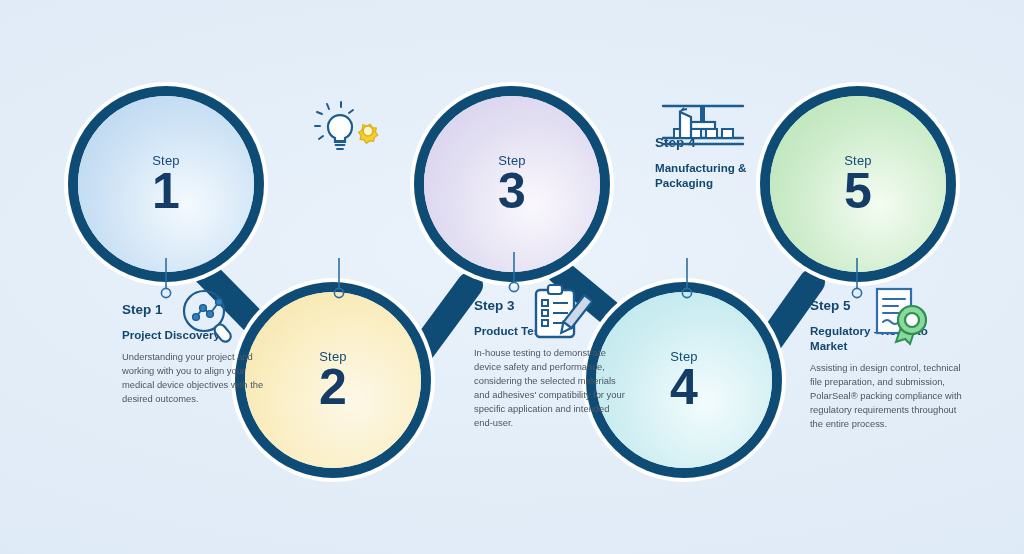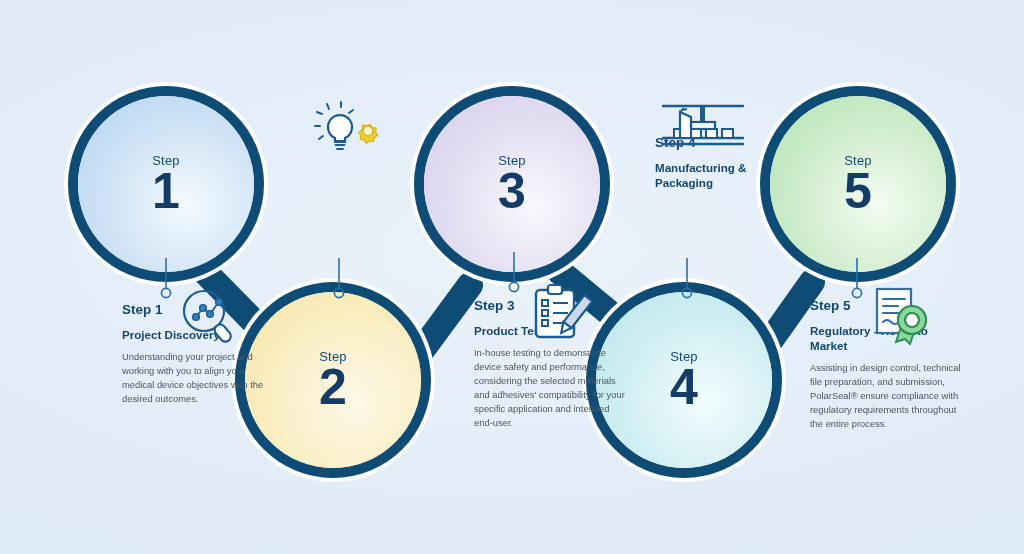--- a/index.html
+++ b/index.html
@@ -159,21 +159,21 @@
       <rect x="46" y="31" width="11" height="9"></rect>
       <rect x="62" y="31" width="11" height="9"></rect>
     </g>
     <path d="M20 40 L20 14 L31 19 L31 40 Z" fill="#ffffff" stroke="#1c5c90" stroke-width="2.2"></path>
     <path d="M20 14 L24 10 M22 12 L27 11" stroke="#1c5c90" stroke-width="1.8" fill="none"></path>
   </svg>
 
   <div class="blk" style="left:797px;top:298px;margin-left:13px;">
     <div class="step">Step 5</div>
     <div class="ttl">Regulatory - Route to Market</div>
-    <div class="body">Assisting in design control, technical file preparation, and submission, PolarSeal® ensure compliance with regulatory requirements throughout the entire process.</div>
+    <div class="body">Assisting in design control, technical file preparation, and submission, PolarSeal® packing compliance with regulatory requirements throughout the entire process.</div>
   </div>
   <svg class="ico" style="left:872px;top:284px;" width="62" height="62" viewBox="0 0 62 62">
     <rect x="5" y="5" width="34" height="44" fill="#ffffff" stroke="#2f6ea8" stroke-width="2.2"></rect>
     <g stroke="#2f6ea8" stroke-width="2" stroke-linecap="round">
       <line x1="11" y1="15" x2="33" y2="15"></line>
       <line x1="11" y1="22" x2="26" y2="22"></line>
       <line x1="11" y1="29" x2="33" y2="29"></line>
       <path d="M11 38 q4 -4 8 0 t8 0" fill="none"></path>
     </g>
     <path d="M29 43 L24 58 L33 55 L38 60 L43 45 Z" fill="#8ad89a" stroke="#2e8f56" stroke-width="2"></path>

